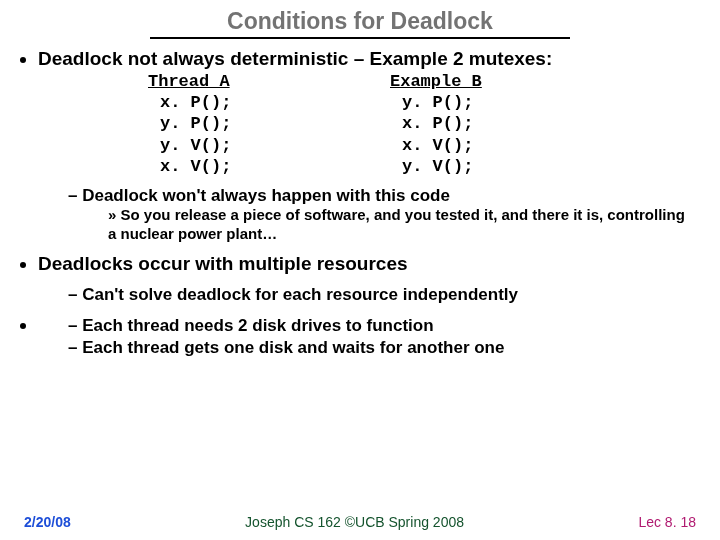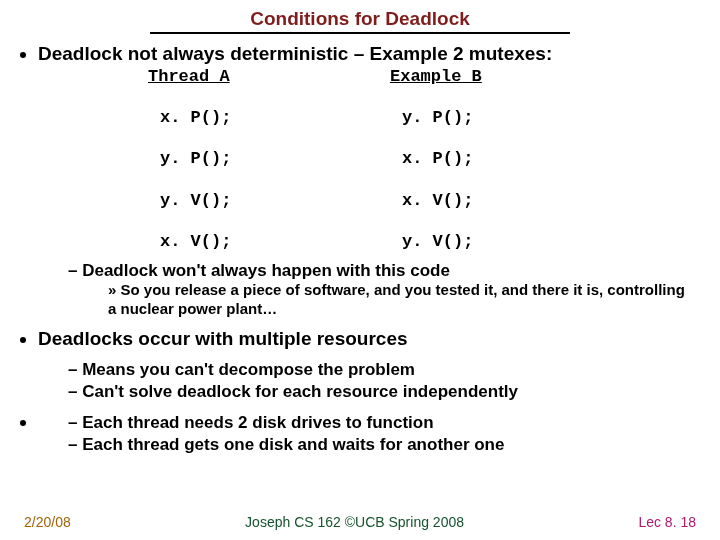--- a/index.html
+++ b/index.html
@@ -14,23 +14,23 @@
   }
   .slide {
     box-sizing: border-box;
     width: 720px;
     height: 540px;
     padding: 8px 20px 8px 20px;
     position: relative;
   }
   .title {
     text-align: center;
-    font-size: 19px;
+    font-size: 23px;
     font-weight: bold;
-    color: #7f1d1d;
+    color: #737373;
     margin: 0 0 2px 0;
   }
   .rule {
     border: none;
     border-top: 2px solid #000;
     margin: 0 auto 8px auto;
     width: 420px;
   }
   ul.top {
     list-style: disc;
@@ -79,36 +79,35 @@
     gap: 12px;
   }
   .thread-col {
     width: 230px;
   }
   .thread-title {
     text-decoration: underline;
   }
   .code-line {
     padding-left: 12px;
-    margin-top: 20px;
   }
   .footer {
     position: absolute;
     left: 0;
     bottom: 10px;
     width: 720px;
     box-sizing: border-box;
     padding: 0 24px;
     display: flex;
     flex-direction: row;
     justify-content: space-between;
     align-items: baseline;
     font-size: 14px;
   }
-  .footer .date { color: #a16207; }
+  .footer .date { color: #1d4ed8; font-weight: bold; }
   .footer .mid  { color: #14532d; font-weight: normal; }
   .footer .lec  { color: #b01a70; }
 </style>
 </head>
 <body>
 
 <div class="slide">
 
   <div class="title">Conditions for Deadlock</div>
   <hr class="rule">
@@ -140,21 +139,20 @@
           <ul class="subsub">
             <li>So you release a piece of software, and you tested it, and there it is, controlling a nuclear power plant…</li>
           </ul>
         </li>
       </ul>
     </li>
 
     <li>
       <span>Deadlocks occur with multiple resources</span>
       <ul class="sub">
-        <li>Means you can't decompose the problem</li>
         <li>Can't solve deadlock for each resource independently</li>
       </ul>
     </li>
 
     <li>
       <ul class="sub">
         <li>Each thread needs 2 disk drives to function</li>
         <li>Each thread gets one disk and waits for another one</li>
       </ul>
     </li>

